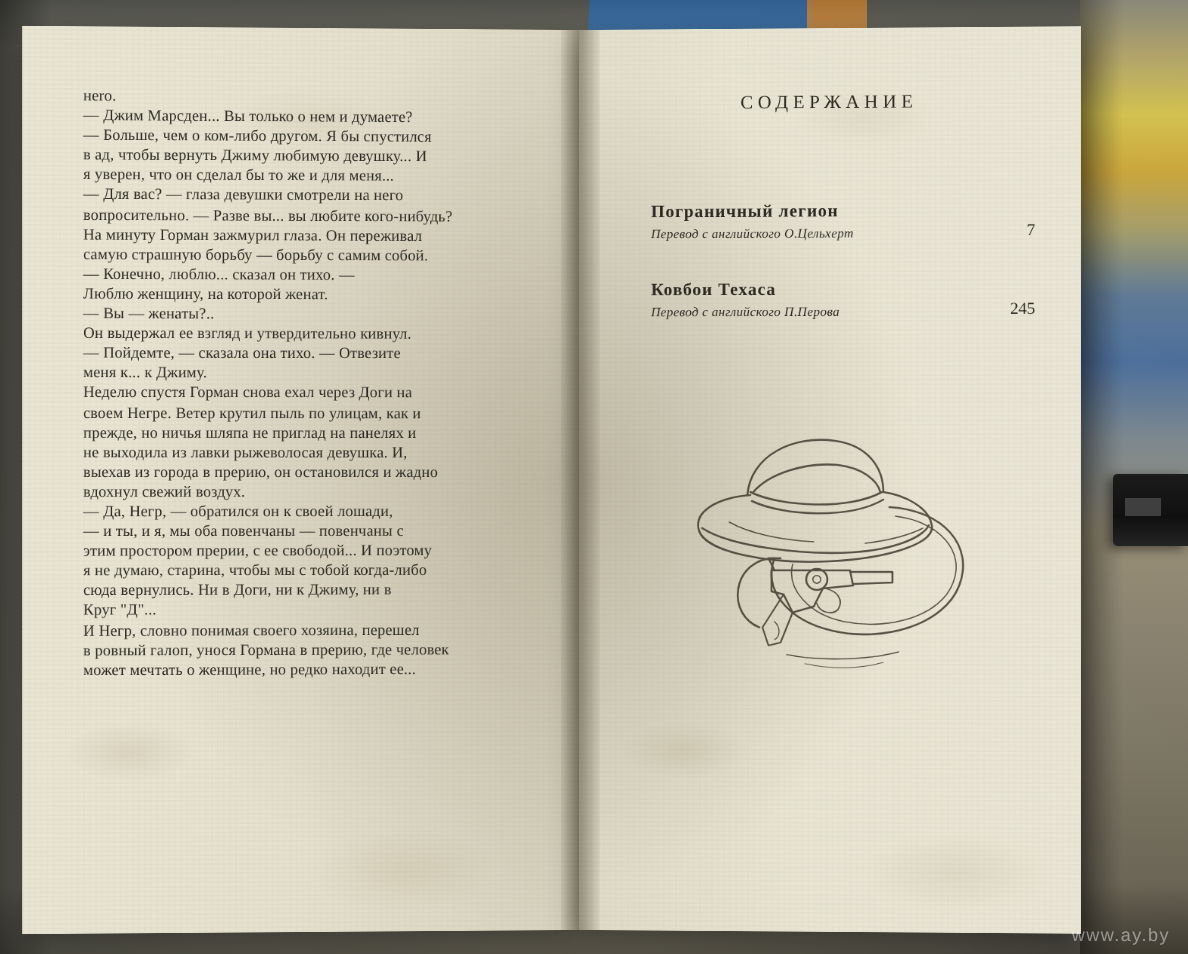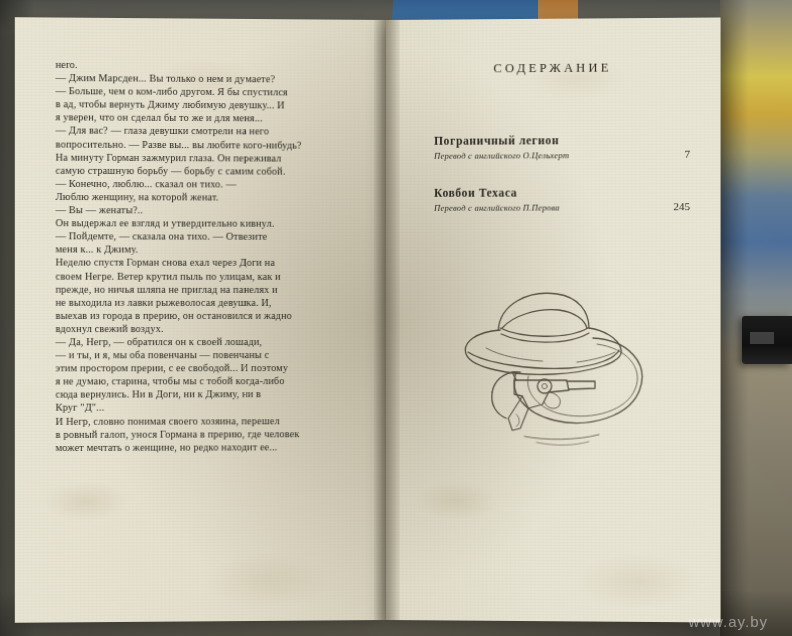--- a/index.html
+++ b/index.html
@@ -193,23 +193,23 @@
 
   
   .illo {
     position: absolute;
     left: 30px; top: 248px;
     width: 270px; height: 200px;
     opacity: .82;
   }
   .watermark {
     position: absolute;
-    right: 24px; bottom: 6px;
+    right: 12px; bottom: 6px;
     font-family: "Liberation Sans", sans-serif;
-    font-size: 15px;
+    font-size: 12px;
     color: rgba(255,255,255,.45);
     letter-spacing: 1px;
   }
 </style>
 </head>
 <body>
 
 <div class="photo">
 
   <div class="bg-surface"></div>

